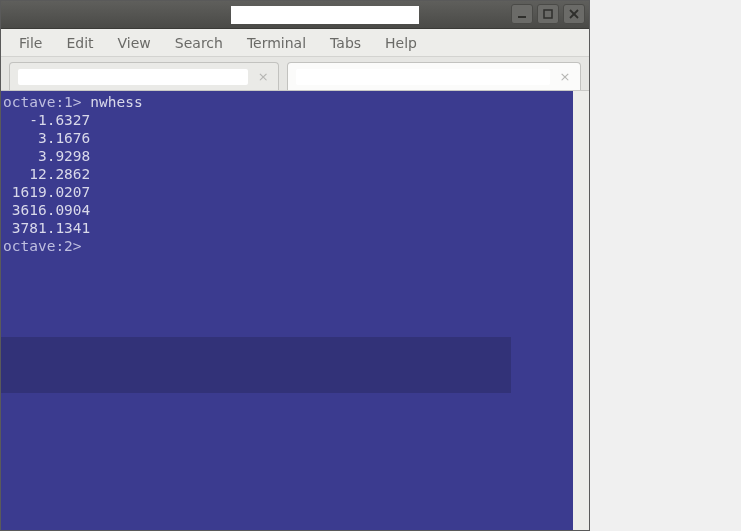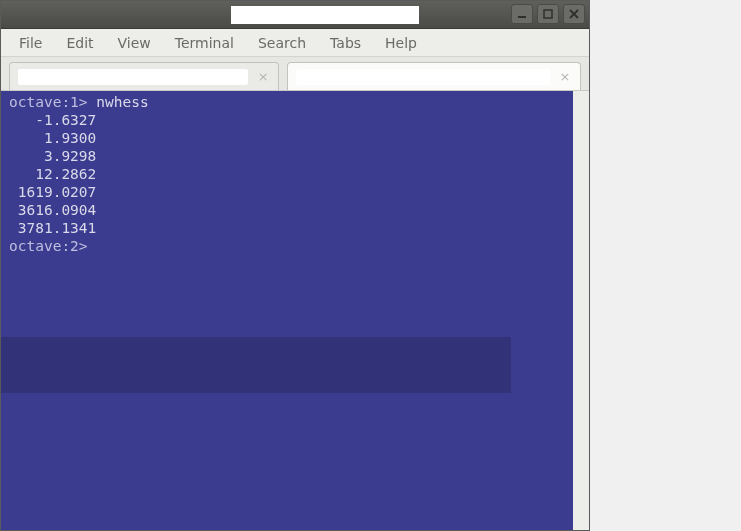--- a/index.html
+++ b/index.html
@@ -102,21 +102,21 @@
     background: #3b3b8f;
     font-family: "DejaVu Sans Mono","Liberation Mono",monospace;
     font-size: 14.5px;
     color: #d9d9ea;
     padding: 2px 2px;
     position: relative;
     line-height: 18px;
     border-right: 16px solid #ededea;
     overflow: hidden;
   }
-  .term-line { white-space: pre; margin-left: 6px; }
+  .term-line { white-space: pre; }
   .prompt { color: #bfbfe0; }
   .link-text { color: #5a5ad6; }
   .dark-rect {
     position: absolute;
     left: 0; top: 246px;
     width: 510px; height: 56px;
     background: #323278;
   }
 </style>
 </head>
@@ -143,41 +143,41 @@
             <line x1="9" y1="1" x2="1" y2="9" stroke="#2f2f2c" stroke-width="1.8"></line>
           </svg>
       </div>
     </div>
   </div>
 
   <div class="menubar">
     <div class="menu-item">File</div>
     <div class="menu-item">Edit</div>
     <div class="menu-item">View</div>
+    <div class="menu-item">Search</div>
     <div class="menu-item">Terminal</div>
-    <div class="menu-item">Search</div>
     <div class="menu-item">Tabs</div>
     <div class="menu-item">Help</div>
   </div>
 
   <div class="tabbar">
     <div class="tab tab-inactive">
       <div class="tab-fill"></div>
       <div class="tab-close">×</div>
     </div>
     <div class="tab tab-active">
       <div class="tab-fill"></div>
       <div class="tab-close">×</div>
     </div>
   </div>
 
   <div class="terminal">
     <div class="term-line"><span class="prompt">octave:1&gt;</span><span> nwhess</span></div>
     <div class="term-line">   -1.6327</div>
-    <div class="term-line">    1.9300</div>
+    <div class="term-line">    3.1676</div>
     <div class="term-line">    3.9298</div>
     <div class="term-line">   12.2862</div>
     <div class="term-line"> 1619.0207</div>
     <div class="term-line"> 3616.0904</div>
     <div class="term-line"> 3781.1341</div>
     <div class="term-line"><span class="prompt">octave:2&gt;</span></div>
     <div class="dark-rect"></div>
   </div>
 
 </div>

